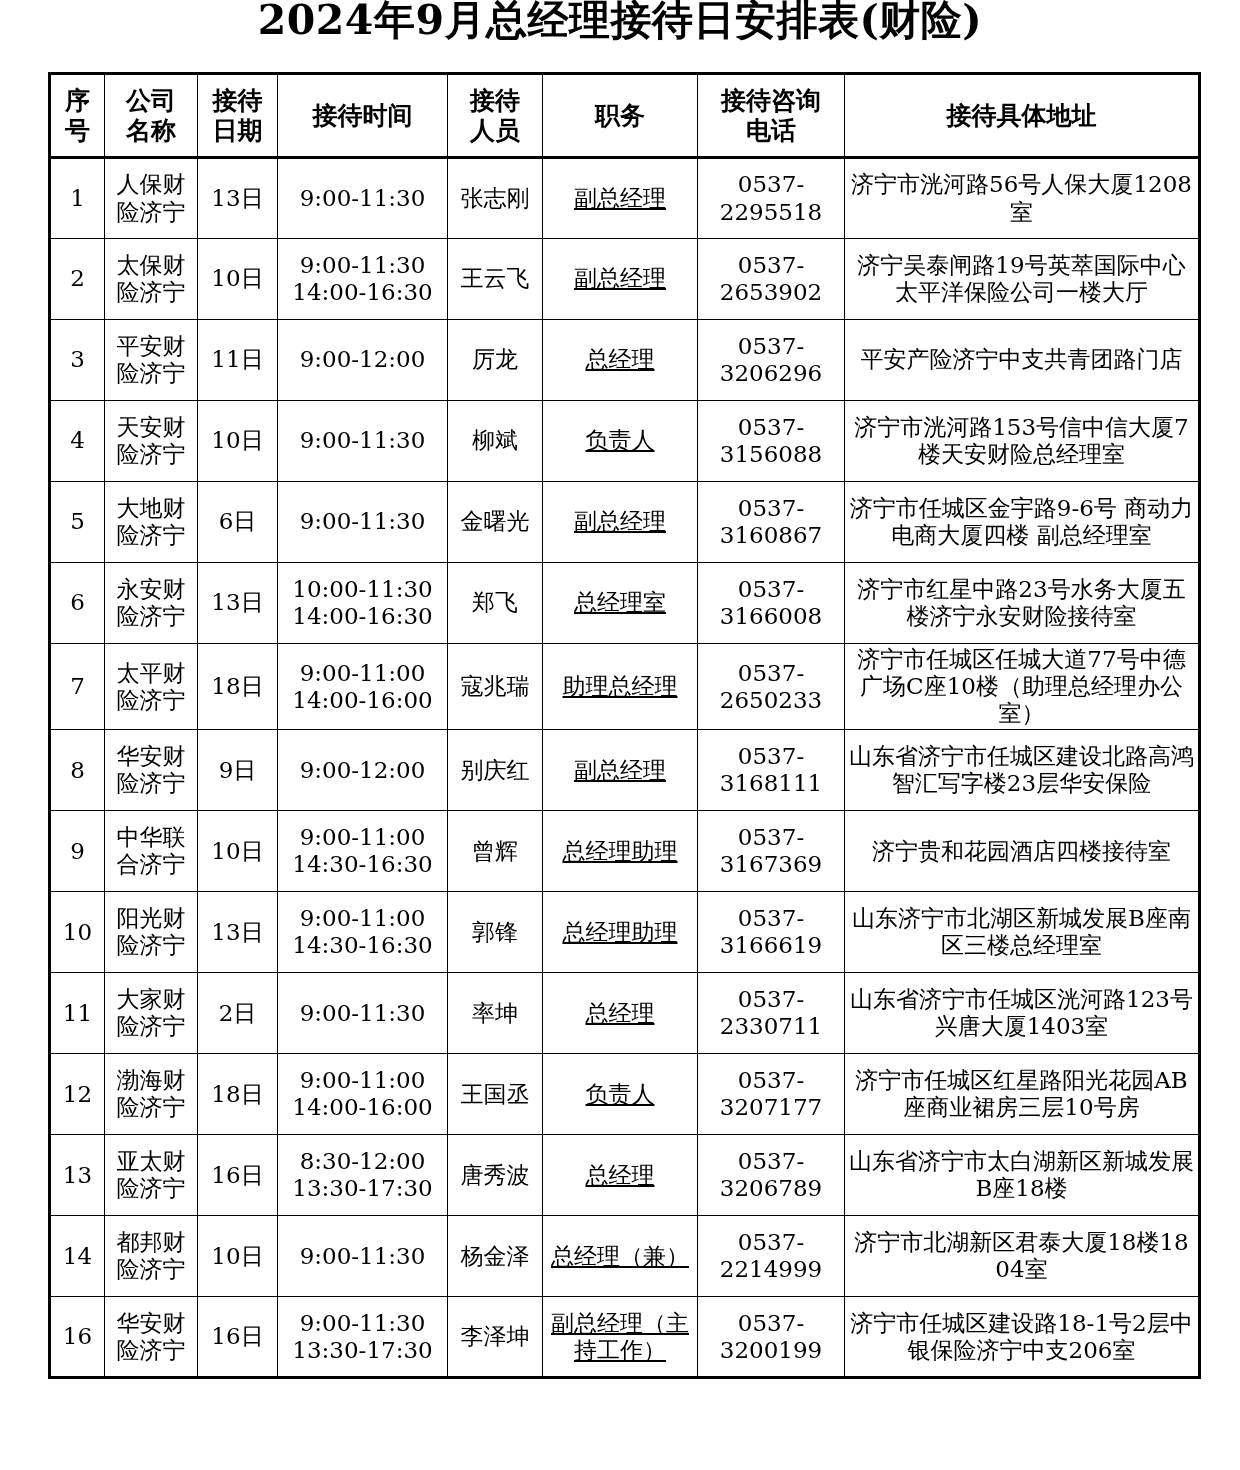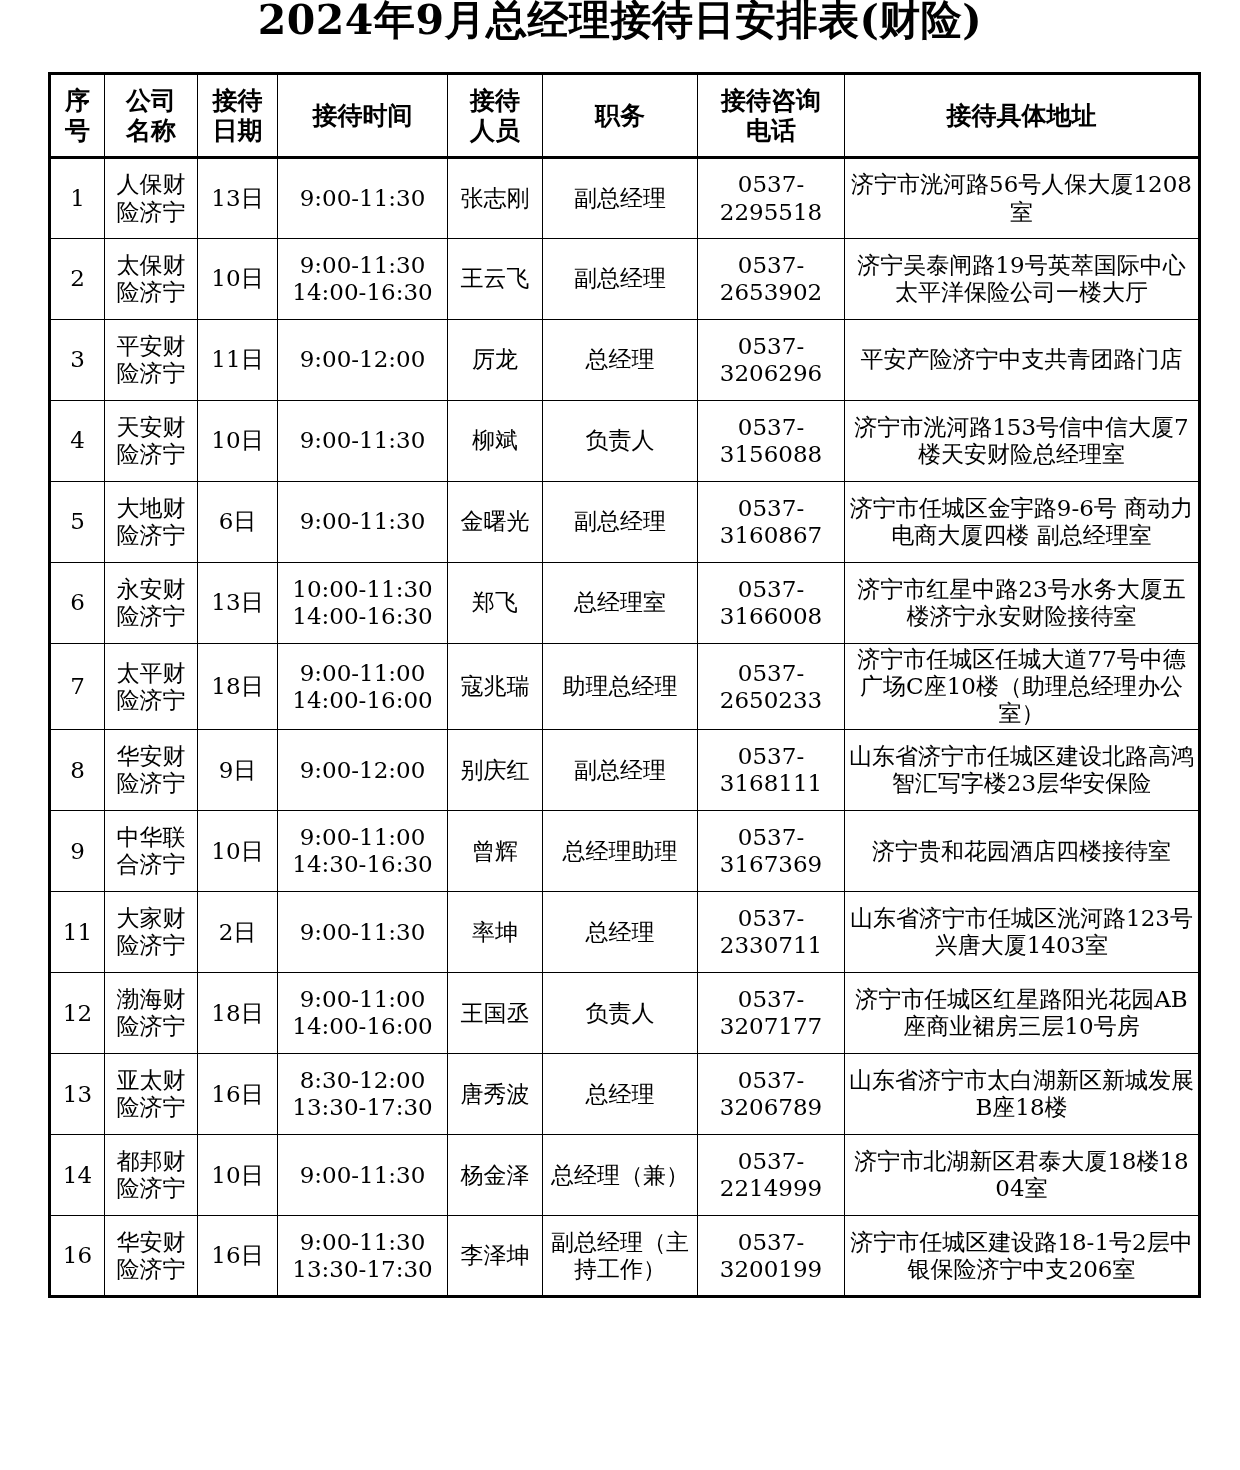--- a/index.html
+++ b/index.html
@@ -73,21 +73,21 @@
   col.c-person   { width: 95px; }
   col.c-title    { width: 155px; }
   col.c-phone    { width: 147px; }
   col.c-address  { width: 355px; }
 
   td.cell-idx      { font-size: 23px; }
   td.cell-company  { font-size: 23px; line-height: 1.22; }
   td.cell-date     { font-size: 23px; }
   td.cell-time     { font-size: 23px; line-height: 1.30; white-space: pre-line; }
   td.cell-person   { font-size: 23px; }
-  td.cell-title    { font-size: 23px; line-height: 1.22; }
+  td.cell-title    { font-size: 23px; line-height: 1.22; text-decoration: underline; }
   td.cell-phone    { font-size: 23px; line-height: 1.30; white-space: pre-line; }
   td.cell-address  { font-size: 23px; line-height: 1.28; text-align: center; }
 </style>
 </head>
 <body>
 
 <div class="page">
 
   <h1 class="doc-title">2024年9月总经理接待日安排表(财险)</h1>
 
@@ -218,20 +218,32 @@
             <td class="cell-date">10日</td>
             <td class="cell-time">9:00-11:00
 14:30-16:30</td>
             <td class="cell-person">曾辉</td>
             <td class="cell-title">总经理助理</td>
             <td class="cell-phone">0537-
 3167369</td>
             <td class="cell-address">济宁贵和花园酒店四楼接待室</td>
           </tr>
           <tr>
+            <td class="cell-idx">10</td>
+            <td class="cell-company">阳光财险济宁</td>
+            <td class="cell-date">13日</td>
+            <td class="cell-time">9:00-11:00
+14:30-16:30</td>
+            <td class="cell-person">郭锋</td>
+            <td class="cell-title">总经理助理</td>
+            <td class="cell-phone">0537-
+3166619</td>
+            <td class="cell-address">山东济宁市北湖区新城发展B座南区三楼总经理室</td>
+          </tr>
+          <tr>
             <td class="cell-idx">11</td>
             <td class="cell-company">大家财险济宁</td>
             <td class="cell-date">2日</td>
             <td class="cell-time">9:00-11:30</td>
             <td class="cell-person">率坤</td>
             <td class="cell-title">总经理</td>
             <td class="cell-phone">0537-
 2330711</td>
             <td class="cell-address">山东省济宁市任城区洸河路123号兴唐大厦1403室</td>
           </tr>

